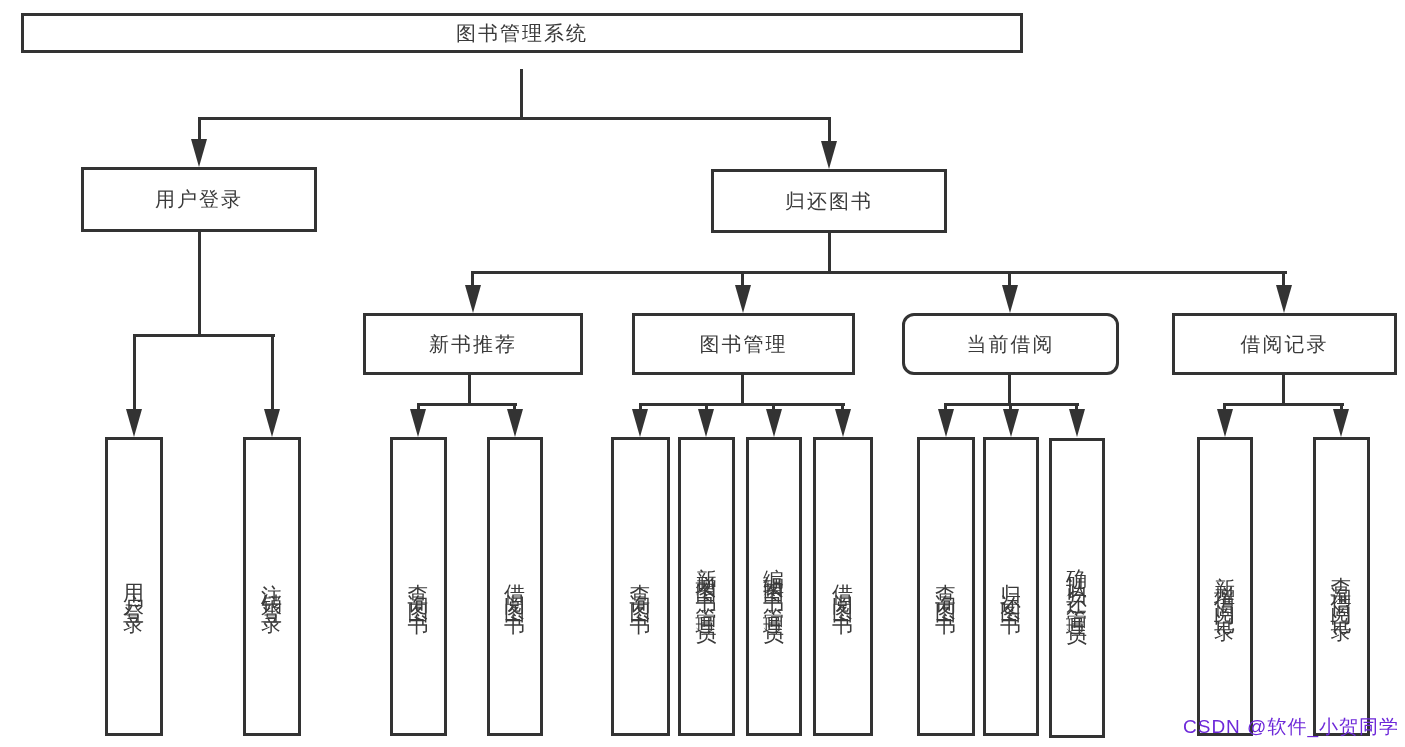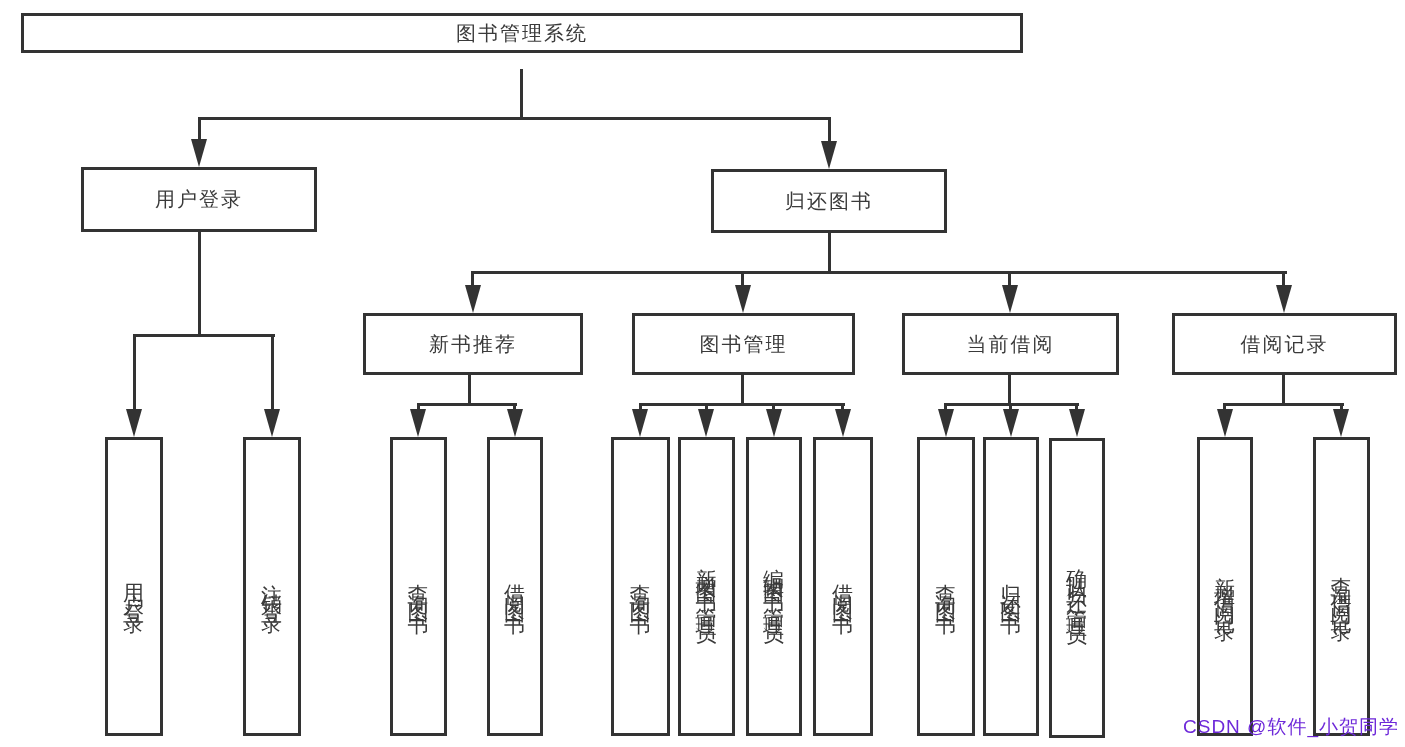--- a/index.html
+++ b/index.html
@@ -87,21 +87,21 @@
   <div class="arr" style="left:465px; top:285px;"></div>
   <div class="vline" style="left:741px; top:271px; height:17px;"></div>
   <div class="arr" style="left:735px; top:285px;"></div>
   <div class="vline" style="left:1008px; top:271px; height:17px;"></div>
   <div class="arr" style="left:1002px; top:285px;"></div>
   <div class="vline" style="left:1282px; top:271px; height:17px;"></div>
   <div class="arr" style="left:1276px; top:285px;"></div>
 
   <div class="box" style="left:363px; top:313px; width:220px; height:62px;">新书推荐</div>
   <div class="box" style="left:632px; top:313px; width:223px; height:62px;">图书管理</div>
-  <div class="box" style="left:902px; top:313px; width:217px; height:62px;">当前借阅</div>
+  <div class="box" style="left:902px; top:313px; width:217px; height:62px;border-radius:12px;">当前借阅</div>
   <div class="box" style="left:1172px; top:313px; width:225px; height:62px;">借阅记录</div>
 
   <div class="vline" style="left:468px; top:375px; height:31px;"></div>
   <div class="hline" style="left:417px; top:403px; width:100px;"></div>
   <div class="vline" style="left:417px; top:403px; height:9px;"></div>
   <div class="arr" style="left:410px; top:409px;"></div>
   <div class="vline" style="left:513px; top:403px; height:9px;"></div>
   <div class="arr" style="left:507px; top:409px;"></div>
 
   <div class="vline" style="left:741px; top:375px; height:31px;"></div>

